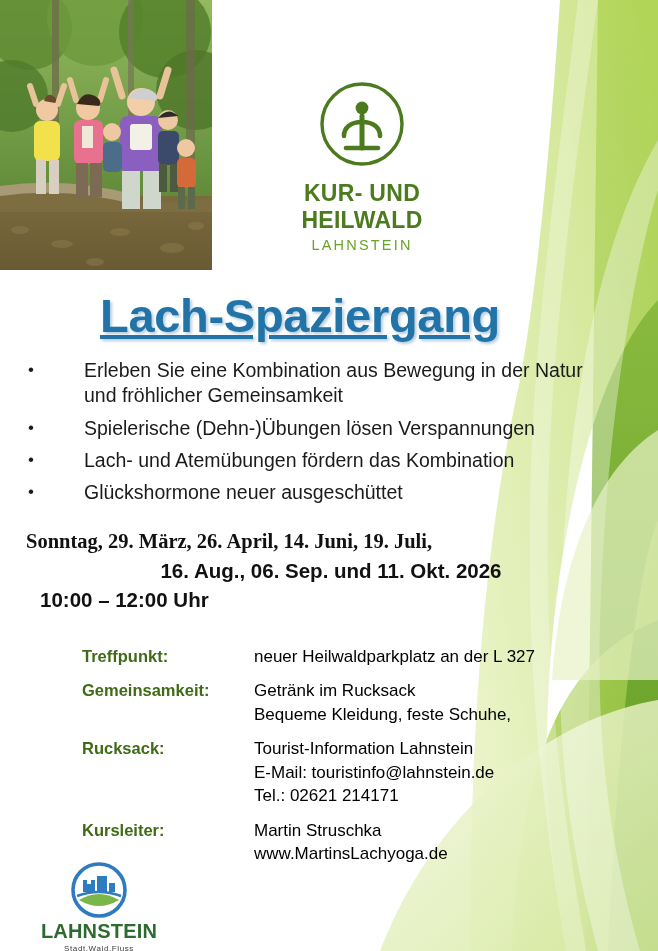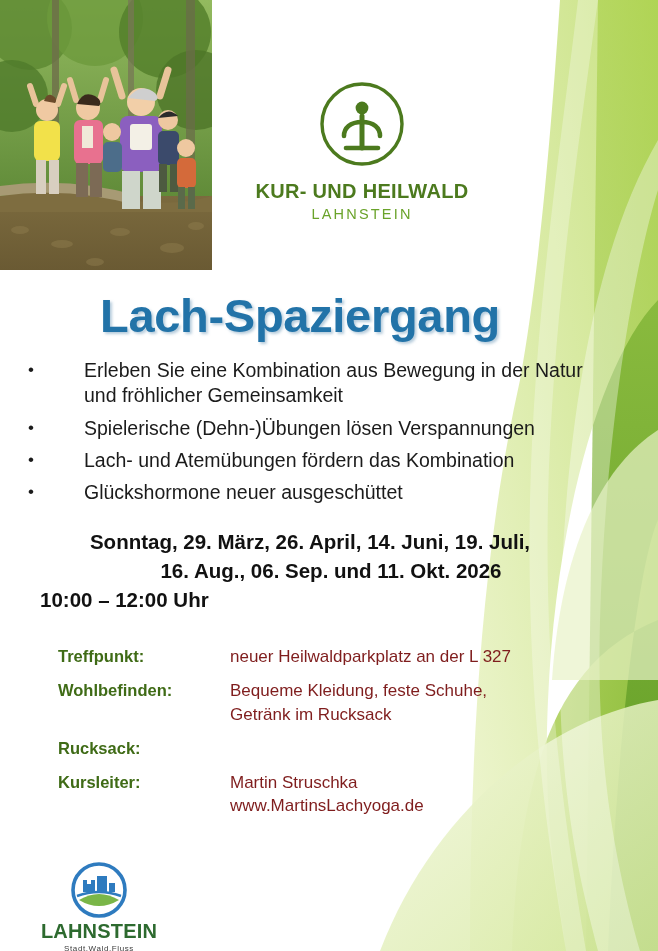--- a/index.html
+++ b/index.html
@@ -27,35 +27,36 @@
   .photo svg { display: block; }
 
   
   .logo-block {
     position: absolute; left: 248px; top: 78px; width: 228px;
     text-align: center; z-index: 3;
   }
   .logo-mark { display: block; margin: 0 auto; }
   .logo-title {
     margin-top: 10px;
-    font-size: 20px; font-weight: bold; letter-spacing: .3px;
+    font-size: 23px; font-weight: bold; letter-spacing: .3px;
     color: #4c7a1e;
   }
   .logo-sub {
     margin-top: 3px;
     font-size: 14.5px; letter-spacing: 2.2px; color: #6aa32a;
   }
 
   
   .headline {
     position: absolute; left: 0; top: 288px; width: 600px;
     text-align: center; z-index: 3;
     font-size: 47px; font-weight: bold; color: #2273a8;
     text-shadow: 2px 2px 3px rgba(120,160,190,.55);
     letter-spacing: -.3px;
+    text-decoration: underline;
   }
 
   
   .bullets {
     position: absolute; left: 28px; top: 358px; width: 566px; z-index: 3;
   }
   .bullet {
     display: flex; align-items: flex-start;
     font-size: 19.5px; color: #1b1b1b; line-height: 1.3;
     margin-bottom: 7px;
@@ -63,37 +64,37 @@
   .bullet .dot {
     flex: 0 0 20px; font-size: 17px; line-height: 1.45; color: #1b1b1b;
   }
   .bullet .btext { flex: 1 1 auto; margin-left: 36px; }
 
   
   .dates {
     position: absolute; left: 26px; top: 527px; width: 568px; z-index: 3;
     font-size: 20.5px; font-weight: bold; color: #111; line-height: 1.42;
   }
-  .dates .l1 { text-align: center; }
+  .dates .l1 { text-align: left; font-family: Liberation Serif, serif; }
   .dates .l2 { text-align: center; padding-left: 42px; }
   .dates .l3 { text-align: left; padding-left: 14px; }
 
   
   .details {
     position: absolute; left: 58px; top: 645px; width: 560px; z-index: 3;
   }
-  .drow { display: flex; margin-bottom: 11px; }
+  .drow { display: flex; margin-bottom: 11px; margin-left: 24px; }
   .dlabel {
     flex: 0 0 172px;
     font-size: 16.5px; font-weight: bold; color: #3f6b16;
     line-height: 1.35;
   }
   .dvalue {
     flex: 1 1 auto;
-    font-size: 17px; color: #7f1d1d; line-height: 1.38;
+    font-size: 17px; color: #000000; line-height: 1.38;
   }
   .dvalue .ln { display: block; }
 
   
   .city-logo {
     position: absolute; left: 38px; top: 862px; width: 122px; z-index: 4;
     text-align: center;
   }
   .city-name {
     font-size: 20px; font-weight: bold; color: #2d6a2f; letter-spacing: .2px;
@@ -275,29 +276,34 @@
 
     <div class="drow">
       <div class="dlabel">Treffpunkt:</div>
       <div class="dvalue">
         <span class="ln">neuer Heilwaldparkplatz an der L 327</span>
       </div>
     </div>
 
 
     <div class="drow">
-      <div class="dlabel">Wohlbefinden:</div>
+      <div class="dlabel">Gemeinsamkeit:</div>
       <div class="dvalue">
+        <span class="ln">Getränk im Rucksack</span>
         <span class="ln">Bequeme Kleidung, feste Schuhe,</span>
-        <span class="ln">Getränk im Rucksack</span>
       </div>
     </div>
 
     <div class="drow">
       <div class="dlabel">Rucksack:</div>
+      <div class="dvalue">
+        <span class="ln">Tourist-Information Lahnstein</span>
+        <span class="ln">E-Mail: touristinfo@lahnstein.de</span>
+        <span class="ln">Tel.: 02621 214171</span>
+      </div>
     </div>
 
     <div class="drow">
       <div class="dlabel">Kursleiter:</div>
       <div class="dvalue">
         <span class="ln">Martin Struschka</span>
         <span class="ln">www.MartinsLachyoga.de</span>
       </div>
     </div>
 

